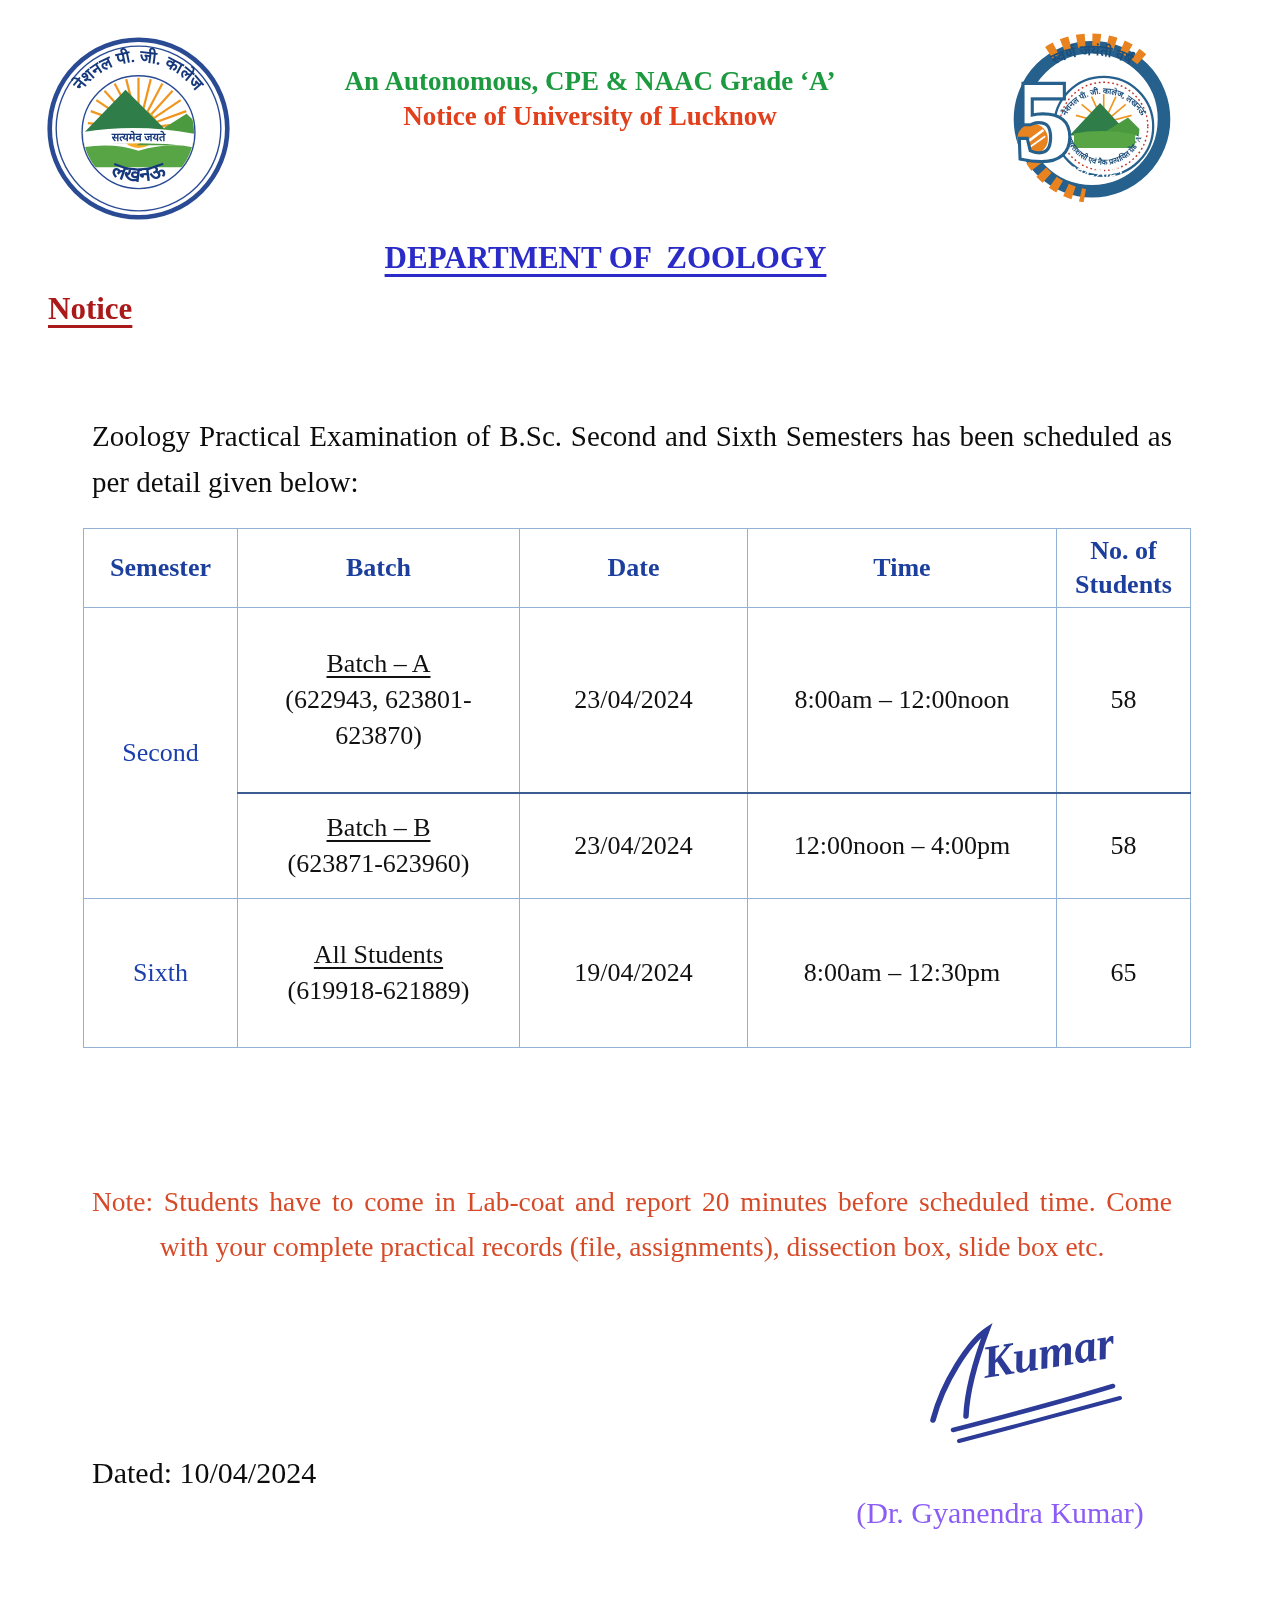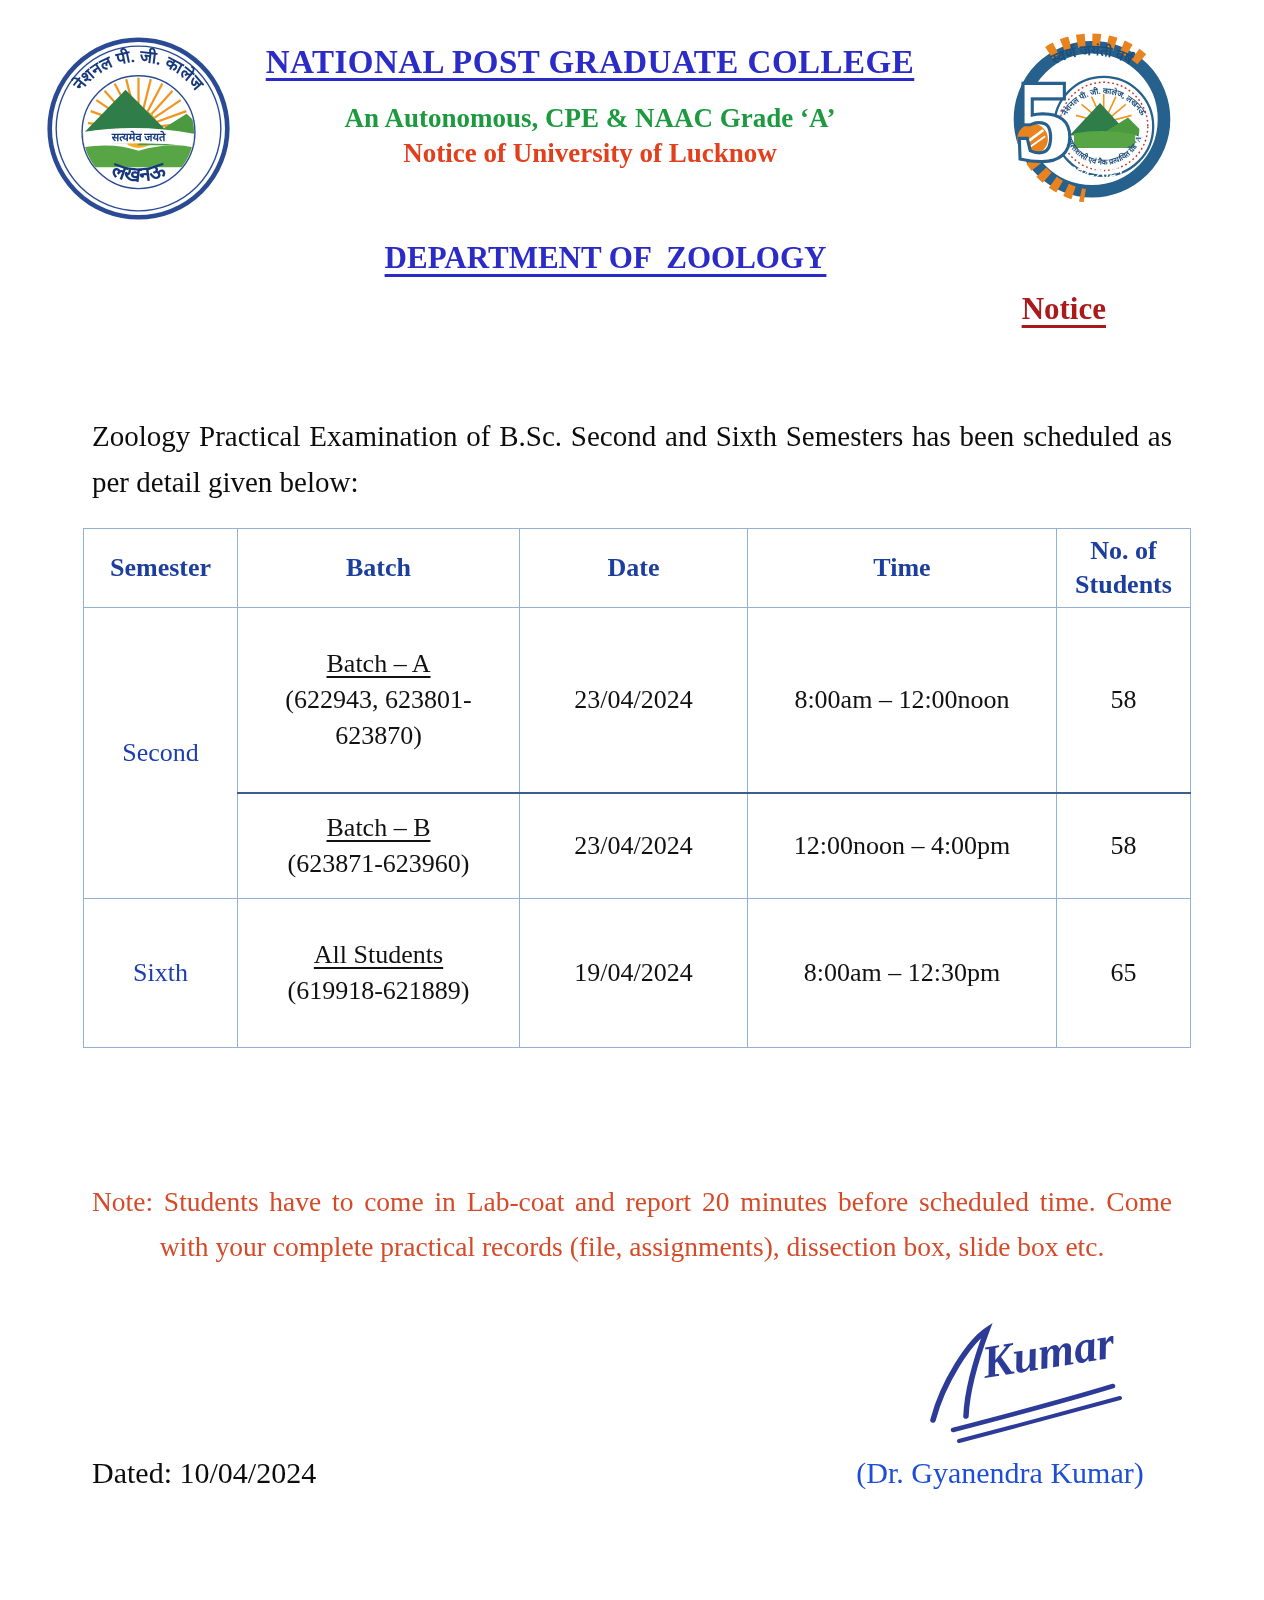--- a/index.html
+++ b/index.html
@@ -19,21 +19,21 @@
     letter-spacing:0.5px;
   }
   .college-sub  { margin-top:22px; font-size:27px; font-weight:bold; color:#1d9a3f; }
   .college-aff  { margin-top:4px; font-size:27px; font-weight:bold; color:#e2401c; }
   .department {
     left:90px; top:204px; width:1000px; text-align:center;
     font-size:31px; font-weight:bold; color:#2b2bc8; white-space:pre;
   }
   .department span { text-decoration:underline; text-underline-offset:6px; text-decoration-thickness:2.5px; }
   .notice-title {
-    left:0; top:291px; width:1106px; text-align:right;
+    left:0; top:291px; width:1106px; text-align:left;
     font-size:31px; font-weight:bold; color:#ab1a1a;padding-left:48px;
   }
   .notice-title span { text-decoration:underline; text-underline-offset:6px; text-decoration-thickness:3px; }
 
   
   .para {
     left:92px; top:414px; width:1080px;
     font-size:29px; line-height:1.58; text-align:justify; color:#0c0c0c;
   }
 
@@ -60,21 +60,21 @@
   
   .note-para {
     left:92px; top:1180px; width:1080px;
     font-size:27.5px; line-height:1.62; color:#d64a28;
     text-align:justify; text-align-last:center;
   }
 
   
   .sign-wrap { left:912px; top:1320px; width:245px; text-align:center; }
   .dated { left:92px;  top:1456px; font-size:30px; color:#0c0c0c; }
-  .signatory { left:835px; top:1456px; width:330px; text-align:center; font-size:30px; color:#1d4ed8; }
+  .signatory { left:835px; top:1496px; width:330px; text-align:center; font-size:30px; color:#8b5cf6; }
 </style>
 </head>
 <body>
 
 <div class="page">
 
   <div class="abs" style="left:46px; top:36px;">
     <svg width="185" height="185" viewBox="0 0 200 200">
       <defs>
         <path id="seal-top" d="M 24,104 A 76,76 0 0 1 176,104"></path>
@@ -167,21 +167,20 @@
       <text font-size="16" font-weight="bold" fill="#1d4f7c" font-family="Liberation Serif, DejaVu Serif, serif">
         <textPath href="#jub-top" startOffset="50%" text-anchor="middle">स्वर्ण जयंती वर्ष</textPath>
       </text>
       <text font-size="17" font-weight="bold" font-style="italic" fill="#ffffff" font-family="Liberation Serif, DejaVu Serif, serif">
         <textPath href="#jub-bottom" startOffset="50%" text-anchor="middle">1974-2024</textPath>
       </text>
     </svg>
   </div>
 
   <div class="abs head-center">
-    <div class="college-name">NATIONAL POST GRADUATE COLLEGE</div>
     <div class="college-sub">An Autonomous, CPE &amp; NAAC Grade ‘A’</div>
     <div class="college-aff">Notice of University of Lucknow</div>
   </div>
 
   <div class="abs department">
     <span>DEPARTMENT OF  ZOOLOGY</span>
   </div>
 
   <div class="abs notice-title">
     <span>Notice</span>

